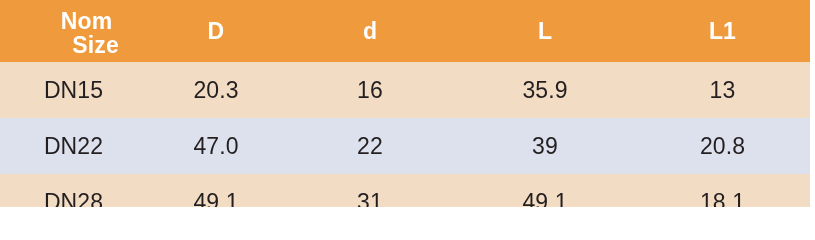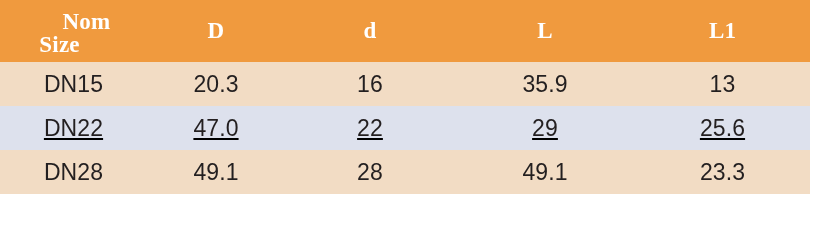--- a/index.html
+++ b/index.html
@@ -33,48 +33,47 @@
     height: 62px;
   }
   .spec-table thead th {
     color: #ffffff;
     font-weight: bold;
     font-size: 23px;
     padding: 0;
     text-align: center;
     vertical-align: middle;
     letter-spacing: 0.2px;
-    font-family: Liberation Serif, serif;
   }
 
   
   .th-nomsize {
     position: relative;
     height: 62px;
   }
   .th-nomsize .line-nom {
     display: block;
     text-align: center;
     margin-left: 26px;
     line-height: 1.02;
     padding-top: 5px;
   }
   .th-nomsize .line-size {
     display: block;
-    text-align: center;
+    text-align: right;
     margin-right: 28px;
     line-height: 1.05;
   }
 
   
   .spec-table tbody tr {
-    height: 44px;
+    height: 56px;
   }
   .spec-table tbody tr.row-odd  { background: #F2DCC4; }
-  .spec-table tbody tr.row-even { background: #DDE1ED; text-decoration: underline; }
+  .spec-table tbody tr.row-even { background: #DDE1ED; }
 
   .spec-table tbody td {
     color: #231F20;
     font-size: 23px;
     font-weight: normal;
     padding: 0;
     text-align: center;
     vertical-align: middle;
     letter-spacing: 0.1px;
   }
@@ -118,26 +117,26 @@
         <td>DN15</td>
         <td>20.3</td>
         <td>16</td>
         <td>35.9</td>
         <td>13</td>
       </tr>
       <tr class="row-even">
         <td>DN22</td>
         <td>47.0</td>
         <td>22</td>
-        <td>29</td>
-        <td>25.6</td>
+        <td>39</td>
+        <td>20.8</td>
       </tr>
       <tr class="row-odd">
         <td>DN28</td>
         <td>49.1</td>
-        <td>28</td>
+        <td>31</td>
         <td>49.1</td>
-        <td>23.3</td>
+        <td>18.1</td>
       </tr>
     </tbody>
   </table>
 
 </div>
 
 </body></html>

